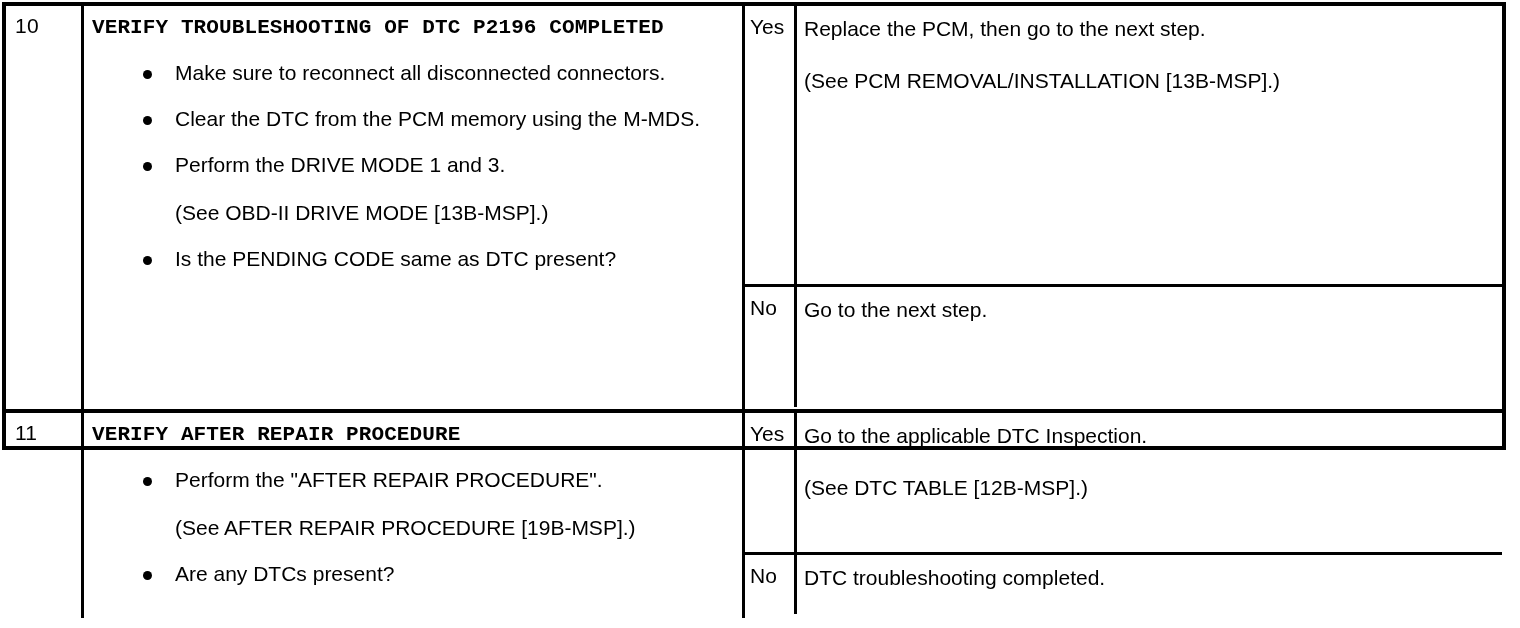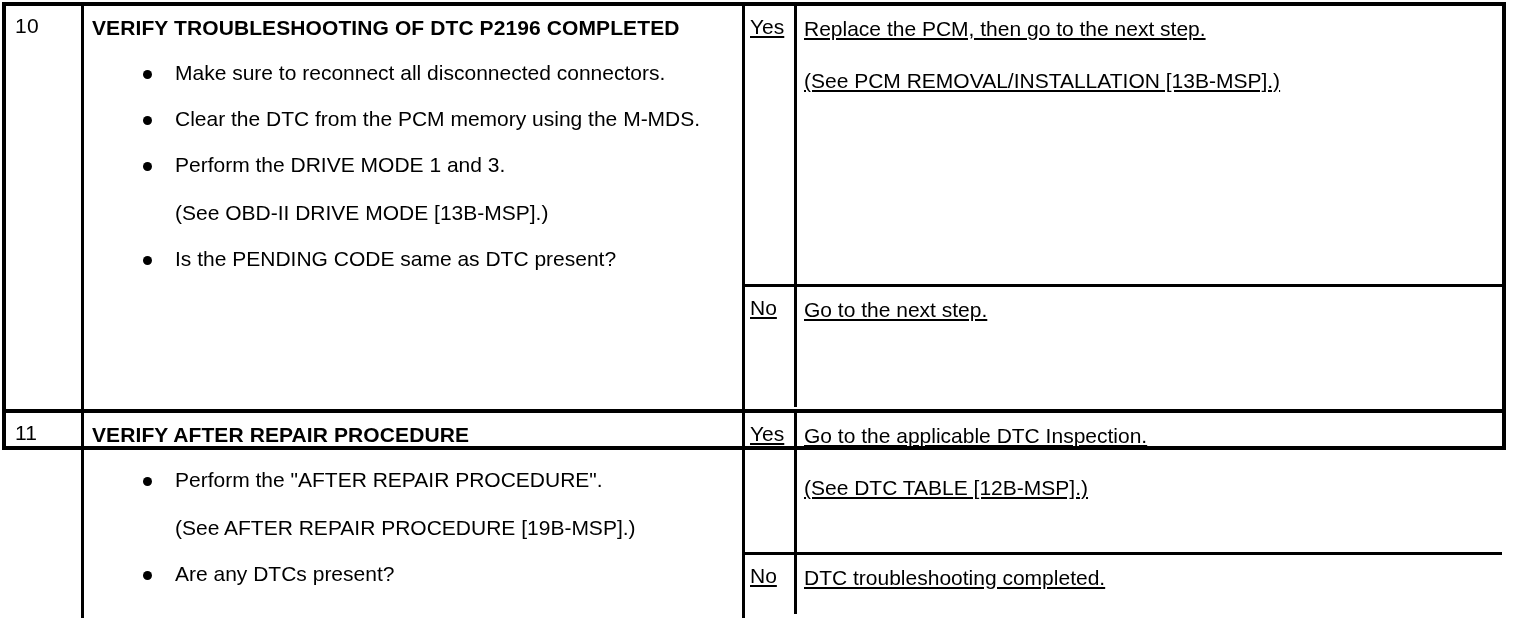--- a/index.html
+++ b/index.html
@@ -61,21 +61,20 @@
     width: 757px;
     flex: 0 0 757px;
     box-sizing: border-box;
     display: flex;
     flex-direction: column;
   }
   .answer-block {
     display: flex;
     box-sizing: border-box;
     overflow: hidden;
-    text-decoration: underline;
   }
   .answer-block.with-rule { border-bottom: 3px solid #000; }
 
   .r10-yes { height: 281px; }
   .r10-no  { height: 120px; }
   .r11-yes { height: 142px; }
   .r11-no  { height: 59px; }
 
   .ans-label {
     width: 52px;
@@ -93,20 +92,21 @@
   }
 
   
   .heading {
     font-size: 21px;
     font-weight: bold;
     line-height: 28px;
     letter-spacing: 0.1px;
     margin: 0 0 0 0;
     white-space: pre-line;
+    font-family: Liberation Mono, monospace;
   }
 
   .bullets {
     list-style: none;
     margin: 0;
     padding: 0;
   }
   .bullet-item {
     position: relative;
     padding-left: 83px;

